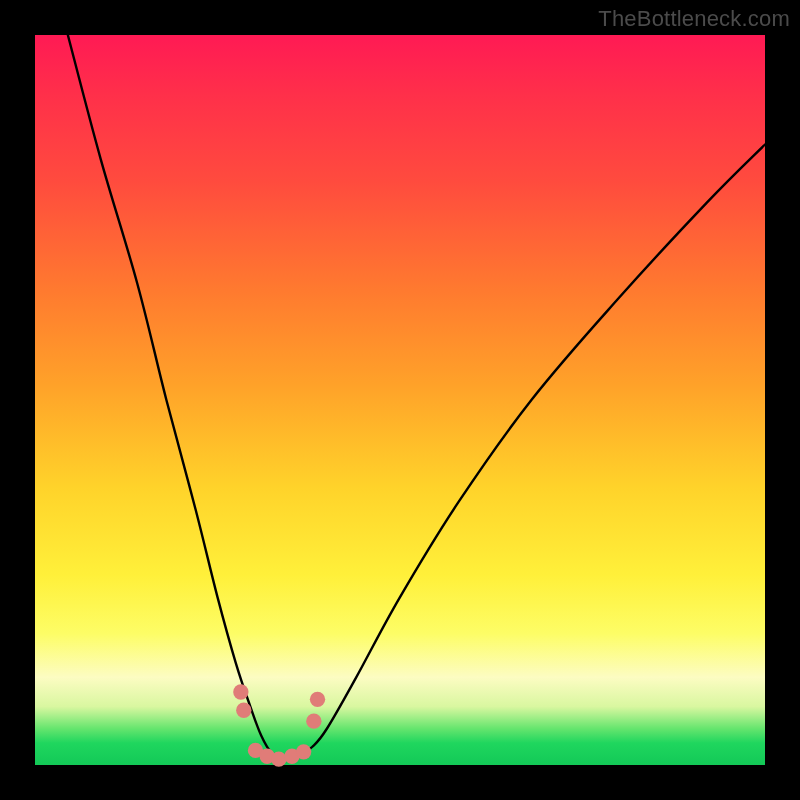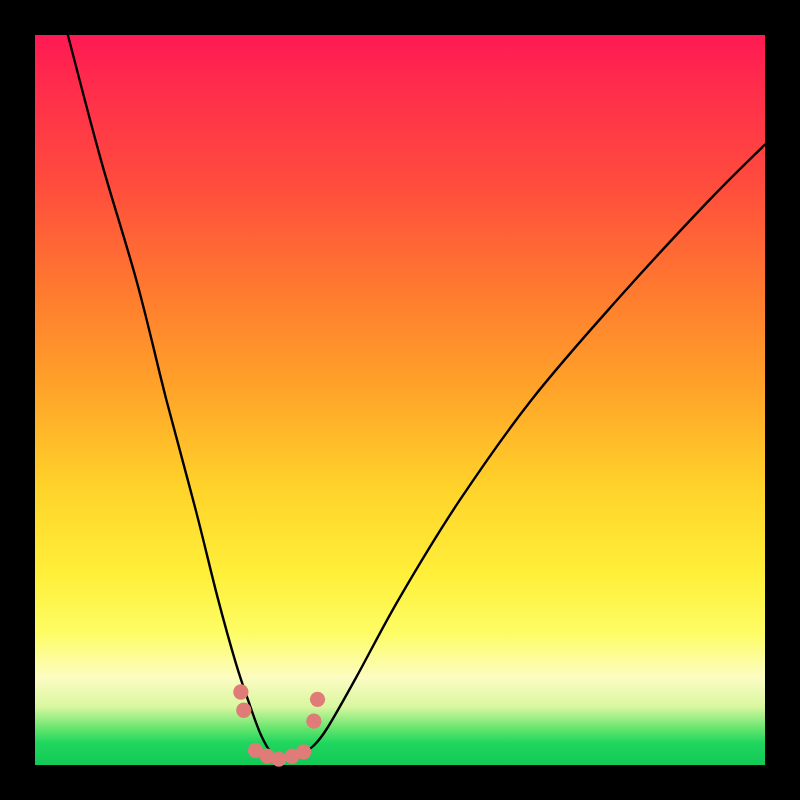--- a/index.html
+++ b/index.html
@@ -58,20 +58,21 @@
     top: 0;
     width: 730px;
     height: 730px;
     overflow: visible;
   }
 </style>
 </head>
 <body>
 
 <div class="frame">
+  <div class="watermark">TheBottleneck.com</div>
   <div class="plot">
     <svg class="curve" viewBox="0 0 730 730">
       <path id="curve-path" fill="none" stroke="#000000" stroke-width="2.4" stroke-linecap="round" d="M 32.85 0.00 C 38.76 22.34, 53.22 79.42, 65.70 124.10 C 78.18 168.78, 90.37 204.84, 102.20 248.20 C 114.03 291.56, 120.89 324.27, 131.40 365.00 C 141.91 405.73, 151.40 439.02, 160.60 474.50 C 169.80 509.98, 175.27 534.51, 182.50 562.10 C 189.73 589.69, 194.84 608.09, 200.75 627.80 C 206.66 647.51, 210.75 658.46, 215.35 671.60 C 219.95 684.74, 222.36 692.26, 226.30 700.80 C 230.24 709.34, 233.31 714.71, 237.25 719.05 C 241.19 723.39, 243.60 724.50, 248.20 724.89 C 252.80 725.28, 257.54 723.61, 262.80 721.24 C 268.06 718.87, 272.14 716.74, 277.40 711.75 C 282.66 706.76, 284.12 705.98, 292.00 693.50 C 299.88 681.02, 308.06 666.05, 321.20 642.40 C 334.34 618.75, 346.60 593.64, 365.00 562.10 C 383.40 530.56, 399.75 502.68, 423.40 467.20 C 447.05 431.72, 467.49 401.79, 496.40 365.00 C 525.31 328.21, 552.46 298.28, 584.00 262.80 C 615.54 227.32, 645.32 195.49, 671.60 167.90 C 697.88 140.31, 719.49 120.01, 730.00 109.50"></path>
       <g id="markers">
           <circle cx="205.86" cy="657.00" r="7.67" fill="#e07c78" stroke="#c95f5b" stroke-width="0"></circle>
           <circle cx="208.78" cy="675.25" r="7.67" fill="#e07c78" stroke="#c95f5b" stroke-width="0"></circle>
           <circle cx="220.46" cy="715.40" r="7.67" fill="#e07c78" stroke="#c95f5b" stroke-width="0"></circle>
           <circle cx="232.14" cy="721.24" r="7.67" fill="#e07c78" stroke="#c95f5b" stroke-width="0"></circle>
           <circle cx="243.82" cy="724.16" r="7.67" fill="#e07c78" stroke="#c95f5b" stroke-width="0"></circle>
           <circle cx="256.96" cy="721.24" r="7.67" fill="#e07c78" stroke="#c95f5b" stroke-width="0"></circle>

